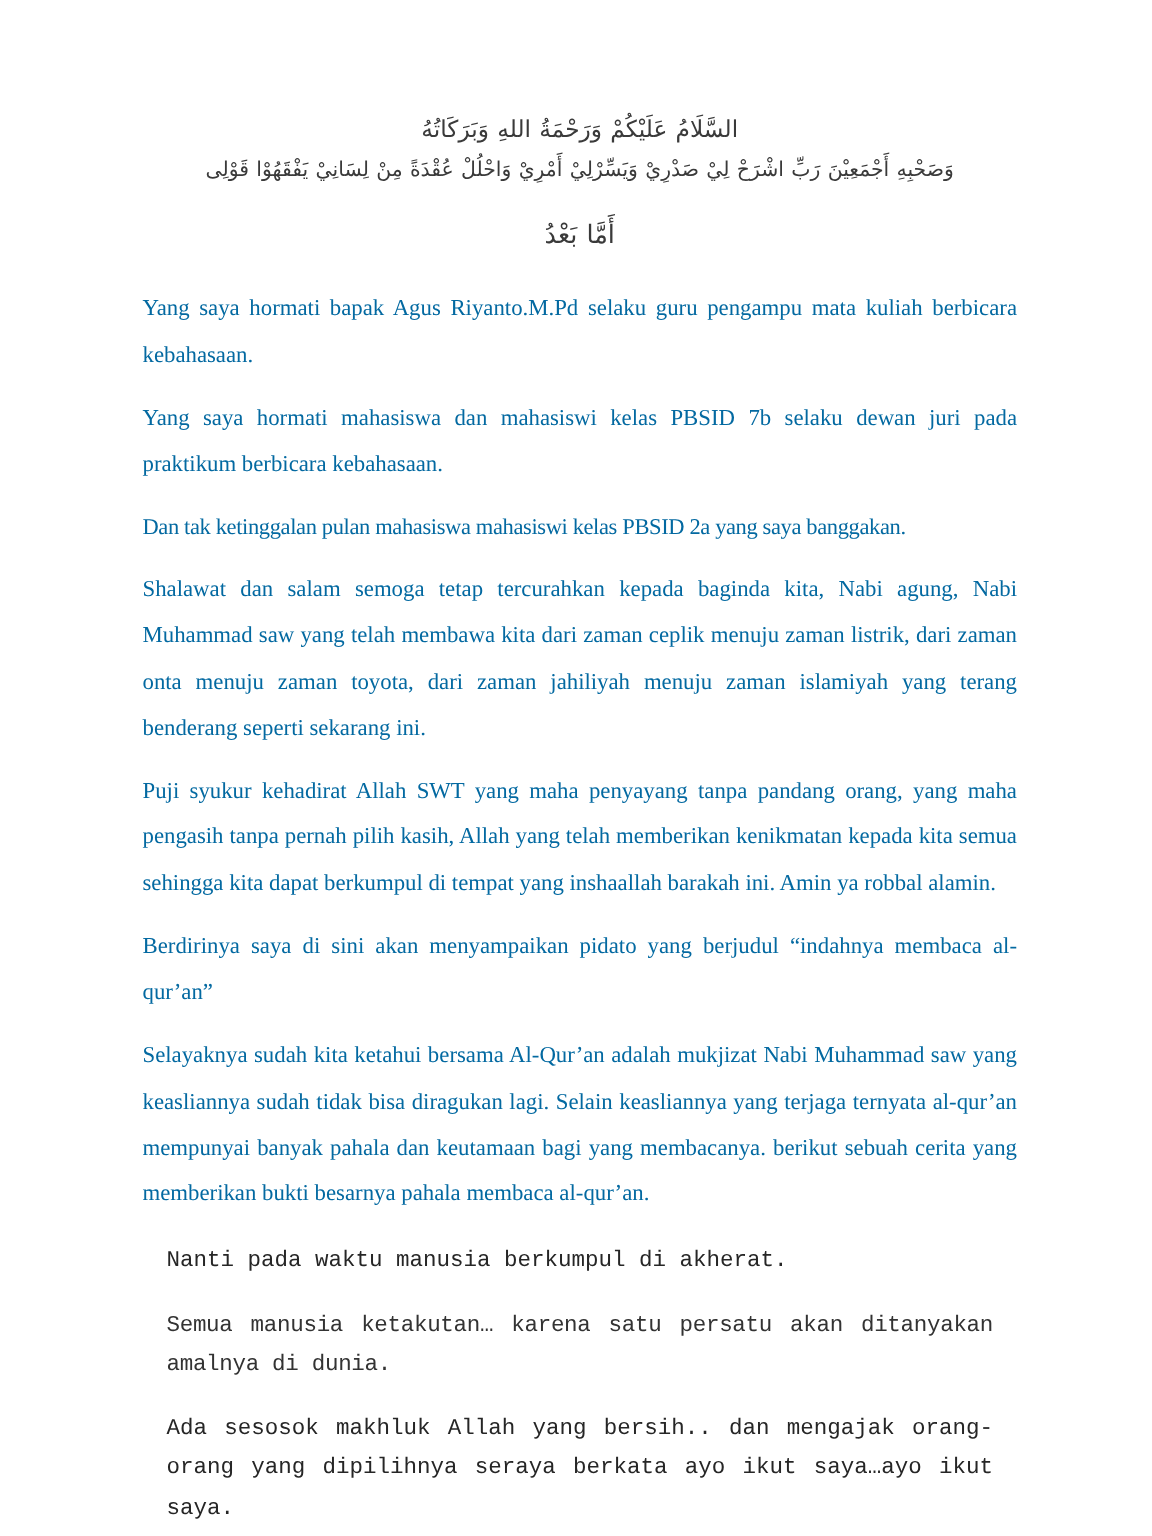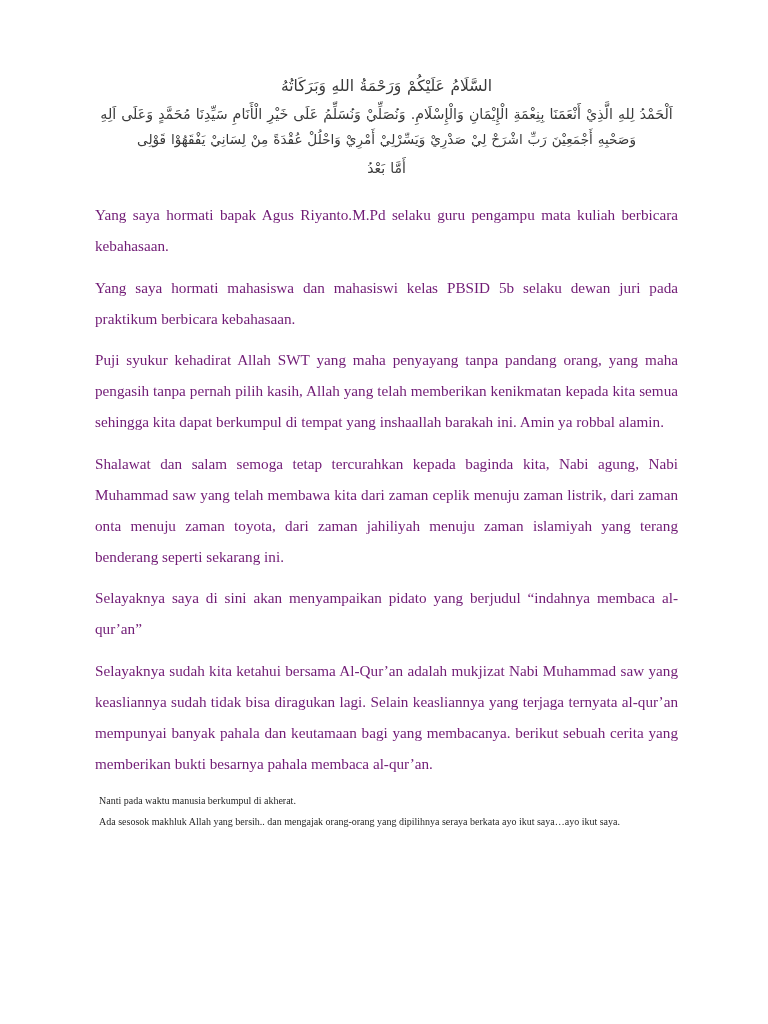--- a/index.html
+++ b/index.html
@@ -43,78 +43,80 @@
   }
   .arabic-line {
     display: block;
     line-height: 1.85;
     white-space: normal;
     word-spacing: 0.04em;
   }
   .arabic-line.l1 { font-size: 15.5px; }
   .arabic-line.l2 { font-size: 14.2px; letter-spacing: -0.1px; }
   .arabic-line.l3 { font-size: 13.6px; text-align: center; }
-  .arabic-line.l4 { font-size: 14px; margin-top: 4px; }
+  .arabic-line.l4 { font-size: 17px; margin-top: 16px; }
 
   
   .para {
     text-align: justify;
     text-justify: inter-word;
     font-size: 15.2px;
     line-height: 2.03;
     margin: 0 0 11px 0;
-    color: #701a75;
+    color: #0369a1;
   }
   .para:last-child { margin-bottom: 0; }
 
   
   .para.condensed {
     font-size: 15px;
     letter-spacing: -0.25px;
   }
 
   
   .tight-block {
     margin-top: 12px;
   }
   .tight-line {
     text-align: justify;
     text-justify: inter-word;
-    font-size: 10px;
+    font-size: 15px;
     line-height: 1.77;
-    margin: 4px;
+    margin: 16px;
     color: #262626;
+    font-family: Liberation Mono, monospace;
   }
   .tight-line.faint {
     color: #333333;
     letter-spacing: -0.2px;
   }
   .tight-line.wrap {
     text-align: justify;
   }
 </style>
 </head>
 <body>
 
 <div class="page">
   <div class="content">
 
     <div class="arabic-block">
       <span class="arabic-line l1">السَّلَامُ عَلَيْكُمْ وَرَحْمَةُ اللهِ وَبَرَكَاتُهُ</span>
-      <span class="arabic-line l2">اَلْحَمْدُ لِلهِ الَّذِيْ أَنْعَمَنَا بِنِعْمَةِ الْإِيْمَانِ وَالْإِسْلَامِ. وَنُصَلِّيْ وَنُسَلِّمُ عَلَى خَيْرِ الْأَنَامِ سَيِّدِنَا مُحَمَّدٍ وَعَلَى اَلِهِ</span>
       <span class="arabic-line l3">وَصَحْبِهِ أَجْمَعِيْنَ رَبِّ اشْرَحْ لِيْ صَدْرِيْ وَيَسِّرْلِيْ أَمْرِيْ وَاحْلُلْ عُقْدَةً مِنْ لِسَانِيْ يَفْقَهُوْا قَوْلِى</span>
       <span class="arabic-line l4">أَمَّا بَعْدُ</span>
     </div>
 
     <p class="para">Yang saya hormati bapak Agus Riyanto.M.Pd selaku guru pengampu mata kuliah berbicara kebahasaan.</p>
-    <p class="para">Yang saya hormati mahasiswa dan mahasiswi kelas PBSID 5b selaku dewan juri pada praktikum berbicara kebahasaan.</p>
+    <p class="para">Yang saya hormati mahasiswa dan mahasiswi kelas PBSID 7b selaku dewan juri pada praktikum berbicara kebahasaan.</p>
+    <p class="para condensed">Dan tak ketinggalan pulan mahasiswa mahasiswi kelas PBSID 2a yang saya banggakan.</p>
+    <p class="para">Shalawat dan salam semoga tetap tercurahkan kepada baginda kita, Nabi agung, Nabi Muhammad saw yang telah membawa kita dari zaman ceplik menuju zaman listrik, dari zaman onta menuju zaman toyota, dari zaman jahiliyah menuju zaman islamiyah yang terang benderang seperti sekarang ini.</p>
     <p class="para">Puji syukur kehadirat Allah SWT yang maha penyayang tanpa pandang orang, yang maha pengasih tanpa pernah pilih kasih, Allah yang telah memberikan kenikmatan kepada kita semua sehingga kita dapat berkumpul di tempat yang inshaallah barakah ini. Amin ya robbal alamin.</p>
-    <p class="para">Shalawat dan salam semoga tetap tercurahkan kepada baginda kita, Nabi agung, Nabi Muhammad saw yang telah membawa kita dari zaman ceplik menuju zaman listrik, dari zaman onta menuju zaman toyota, dari zaman jahiliyah menuju zaman islamiyah yang terang benderang seperti sekarang ini.</p>
-    <p class="para">Selayaknya saya di sini akan menyampaikan pidato yang berjudul “indahnya membaca al-qur’an”</p>
+    <p class="para">Berdirinya saya di sini akan menyampaikan pidato yang berjudul “indahnya membaca al-qur’an”</p>
     <p class="para">Selayaknya sudah kita ketahui bersama Al-Qur’an adalah mukjizat Nabi Muhammad saw yang keasliannya sudah tidak bisa diragukan lagi. Selain keasliannya yang terjaga ternyata al-qur’an mempunyai banyak pahala dan keutamaan bagi yang membacanya. berikut sebuah cerita yang memberikan bukti besarnya pahala membaca al-qur’an.</p>
 
     <div class="tight-block">
       <p class="tight-line">Nanti pada waktu manusia berkumpul di akherat.</p>
+      <p class="tight-line faint">Semua manusia ketakutan… karena satu persatu akan ditanyakan amalnya di dunia.</p>
       <p class="tight-line wrap">Ada sesosok makhluk Allah yang bersih.. dan mengajak orang-orang yang dipilihnya seraya berkata ayo ikut saya…ayo ikut saya.</p>
     </div>
 
   </div>
 </div>
 
 </body></html>

